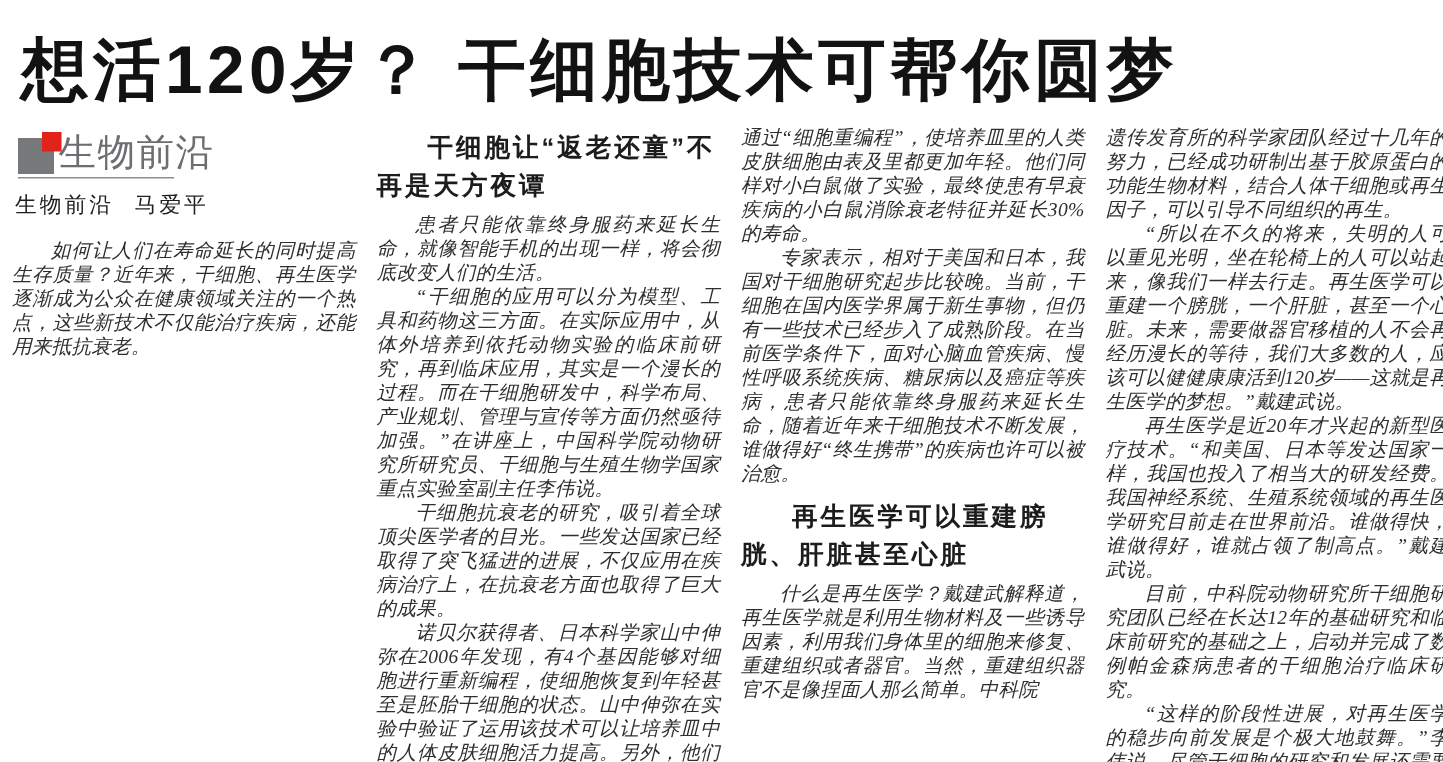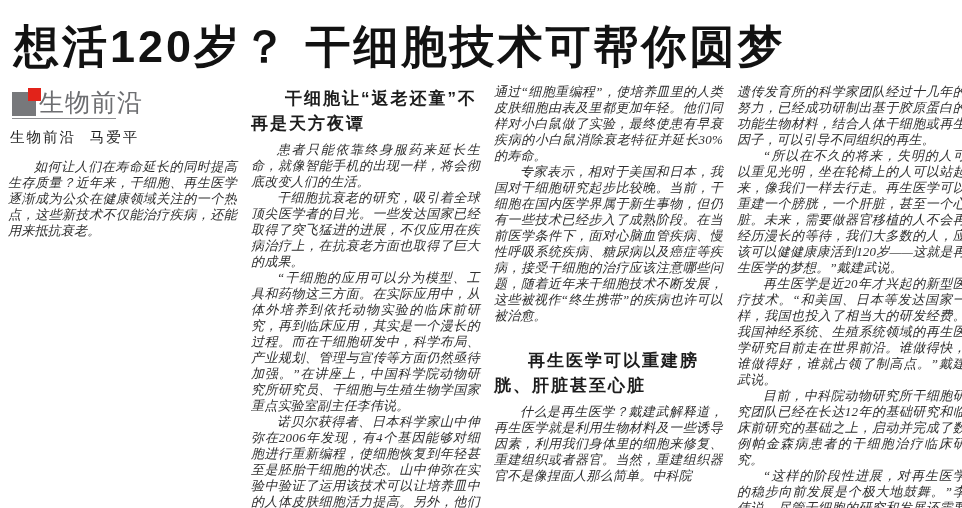--- a/index.html
+++ b/index.html
@@ -85,21 +85,21 @@
     font-family: "Liberation Sans", "DejaVu Sans", sans-serif;
     font-weight: bold;
     font-size: 17px;
     line-height: 25px;
     letter-spacing: 2px;
     color: #1c1c1c;
     text-indent: 2em;
     text-align: left;
     margin: 2px 0 6px 0;
   }
-  .col3 .sub-heading { margin-top: 24px; }
+  .col3 .sub-heading { margin-top: 8px; }
 </style>
 </head>
 <body>
 
 <div class="page">
 
   <h1 class="headline">想活120岁？ 干细胞技术可帮你圆梦</h1>
 
   <div class="columns">
 
@@ -113,29 +113,29 @@
       <div class="byline">
         <span class="byline-prefix">生物前沿</span>
         <span class="byline-name">马爱平</span>
       </div>
       <p>如何让人们在寿命延长的同时提高生存质量？近年来，干细胞、再生医学逐渐成为公众在健康领域关注的一个热点，这些新技术不仅能治疗疾病，还能用来抵抗衰老。</p>
     </div>
 
     <div class="col col2">
       <h2 class="sub-heading">干细胞让“返老还童”不再是天方夜谭</h2>
       <p>患者只能依靠终身服药来延长生命，就像智能手机的出现一样，将会彻底改变人们的生活。</p>
+      <p>“干细胞的应用可以分为模型、工具和药物这三方面。在实际应用中，从体外培养到依托动物实验的临床前研究，再到临床应用，其实是一个漫长的过程。而在干细胞研发中，科学布局、产业规划、管理与宣传等方面仍然亟待加强。”在讲座上，中国科学院动物研究所研究员、干细胞与生殖生物学国家重点实验室副主任李伟说。</p>
       <p>干细胞抗衰老的研究，吸引着全球顶尖医学者的目光。一些发达国家已经取得了突飞猛进的进展，不仅应用在疾病治疗上，在抗衰老方面也取得了巨大的成果。</p>
-      <p>“干细胞的应用可以分为模型、工具和药物这三方面。在实际应用中，从体外培养到依托动物实验的临床前研究，再到临床应用，其实是一个漫长的过程。而在干细胞研发中，科学布局、产业规划、管理与宣传等方面仍然亟待加强。”在讲座上，中国科学院动物研究所研究员、干细胞与生殖生物学国家重点实验室副主任李伟说。</p>
       <p>诺贝尔获得者、日本科学家山中伸弥在2006年发现，有4个基因能够对细胞进行重新编程，使细胞恢复到年轻甚至是胚胎干细胞的状态。山中伸弥在实验中验证了运用该技术可以让培养皿中的人体皮肤细胞活力提高。另外，他们对一只患有早衰疾病的白鼠做了实验，结果白鼠早衰特征消除而且寿命也得到延长。</p>
 
     </div>
 
     <div class="col col3">
       <p class="no-indent">通过“细胞重编程”，使培养皿里的人类皮肤细胞由表及里都更加年轻。他们同样对小白鼠做了实验，最终使患有早衰疾病的小白鼠消除衰老特征并延长30%的寿命。</p>
-      <p>专家表示，相对于美国和日本，我国对干细胞研究起步比较晚。当前，干细胞在国内医学界属于新生事物，但仍有一些技术已经步入了成熟阶段。在当前医学条件下，面对心脑血管疾病、慢性呼吸系统疾病、糖尿病以及癌症等疾病，接受干细胞的治疗应该注意哪些问题，随着近年来干细胞技术不断发展，这些被视作“终生携带”的疾病也许可以被治愈。</p>
+      <p>专家表示，相对于美国和日本，我国对干细胞研究起步比较晚。当前，干细胞在国内医学界属于新生事物，但仍有一些技术已经步入了成熟阶段。在当前医学条件下，面对心脑血管疾病、慢性呼吸系统疾病、糖尿病以及癌症等疾病，患者只能依靠终身服药来延长生命，随着近年来干细胞技术不断发展，谁做得好“终生携带”的疾病也许可以被治愈。</p>
       <h2 class="sub-heading">再生医学可以重建膀胱、肝脏甚至心脏</h2>
       <p>什么是再生医学？戴建武解释道，再生医学就是利用生物材料及一些诱导因素，利用我们身体里的细胞来修复、重建组织或者器官。当然，重建组织器官不是像捏面人那么简单。中科院</p>
     </div>
 
     <div class="col col4">
       <p class="no-indent">遗传发育所的科学家团队经过十几年的努力，已经成功研制出基于胶原蛋白的功能生物材料，结合人体干细胞或再生因子，可以引导不同组织的再生。</p>
       <p>“所以在不久的将来，失明的人可以重见光明，坐在轮椅上的人可以站起来，像我们一样去行走。再生医学可以重建一个膀胱，一个肝脏，甚至一个心脏。未来，需要做器官移植的人不会再经历漫长的等待，我们大多数的人，应该可以健健康康活到120岁——这就是再生医学的梦想。”戴建武说。</p>
       <p>再生医学是近20年才兴起的新型医疗技术。“和美国、日本等发达国家一样，我国也投入了相当大的研发经费。我国神经系统、生殖系统领域的再生医学研究目前走在世界前沿。谁做得快，谁做得好，谁就占领了制高点。”戴建武说。</p>
       <p>目前，中科院动物研究所干细胞研究团队已经在长达12年的基础研究和临床前研究的基础之上，启动并完成了数例帕金森病患者的干细胞治疗临床研究。</p>
       <p>“这样的阶段性进展，对再生医学的稳步向前发展是个极大地鼓舞。”李伟说，尽管干细胞的研究和发展还需要一个过程，预期5到10年内，将会有经过国家食品药品监督管理总局批准的干细胞药物上市销售。</p>

